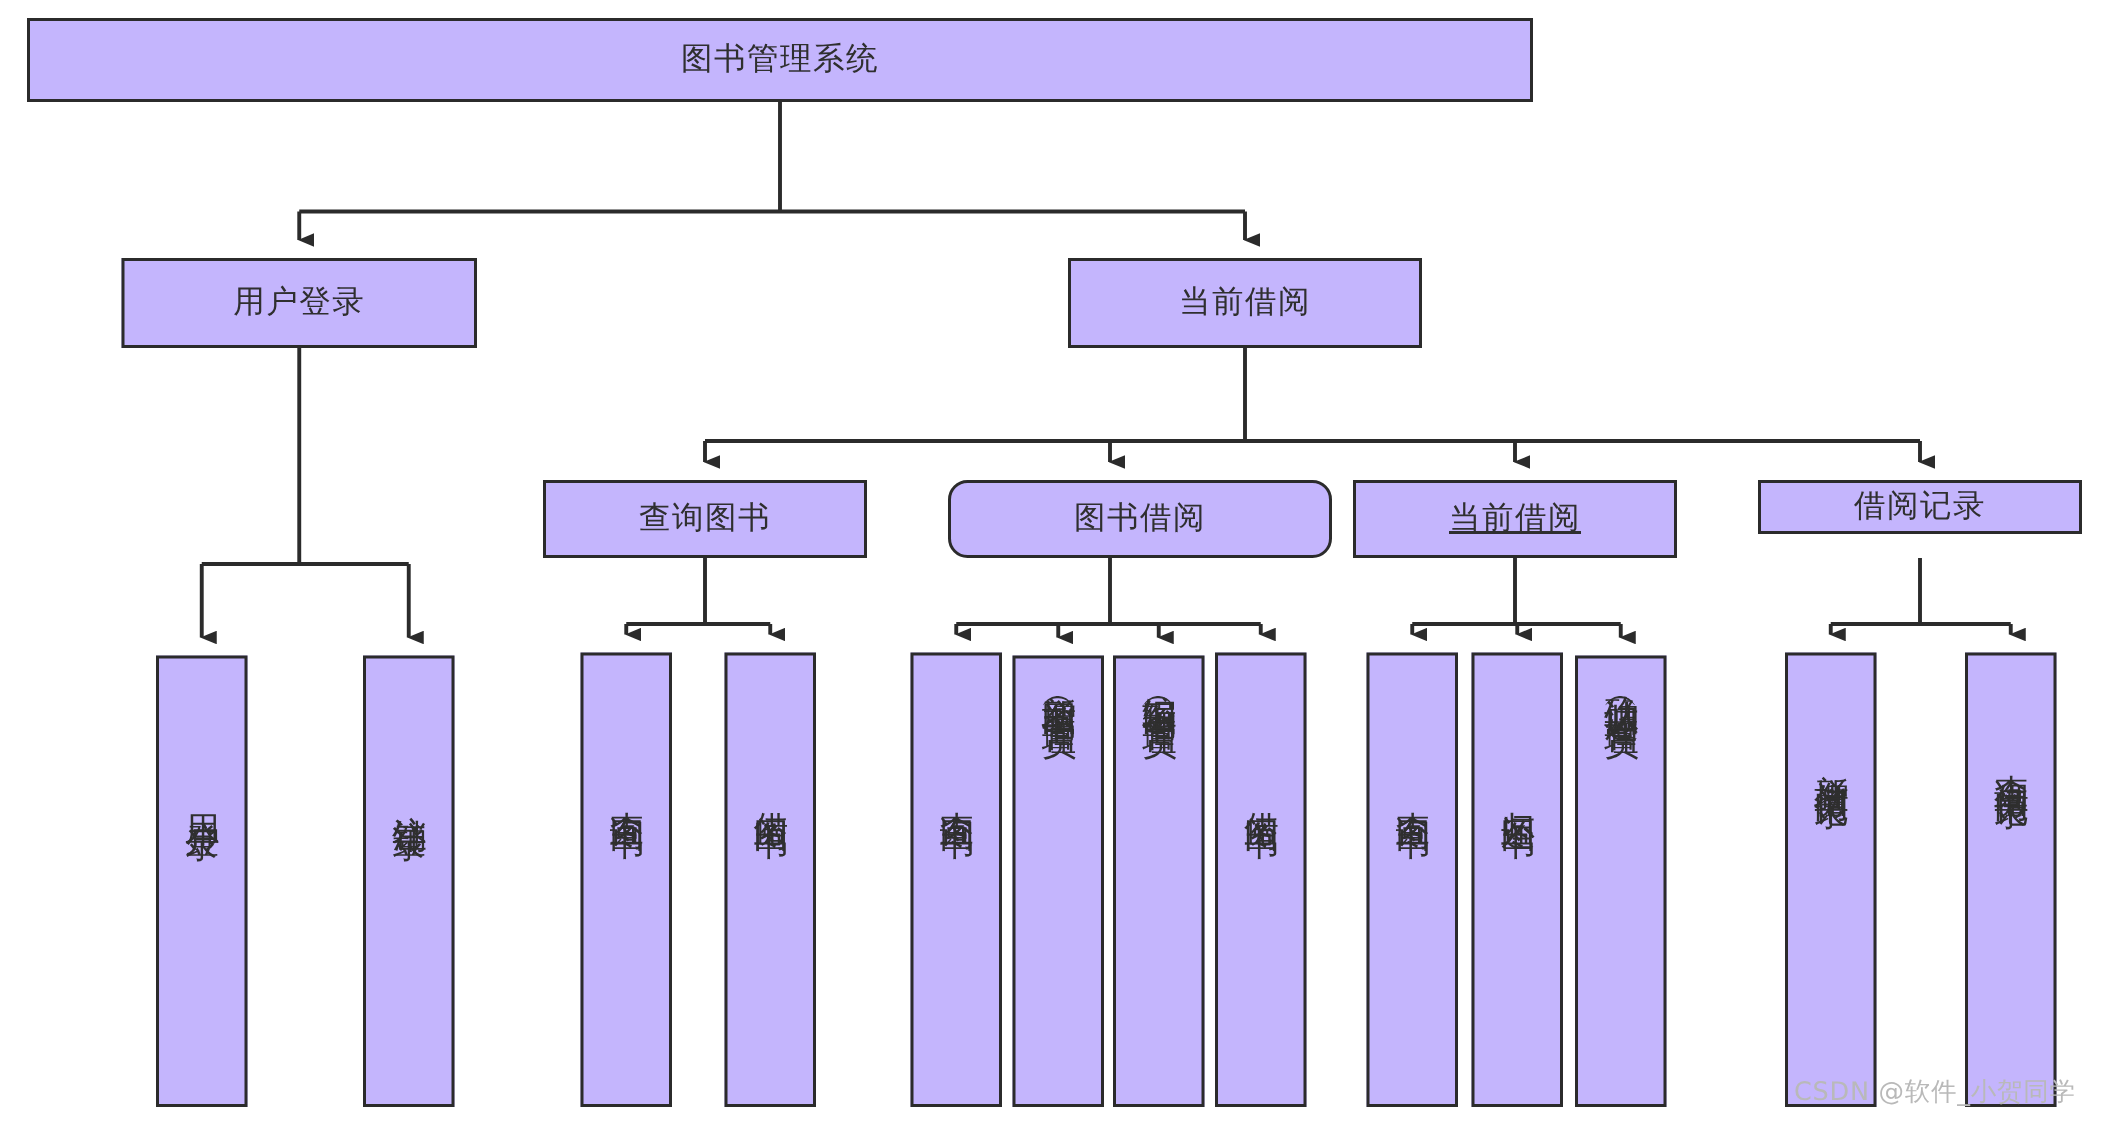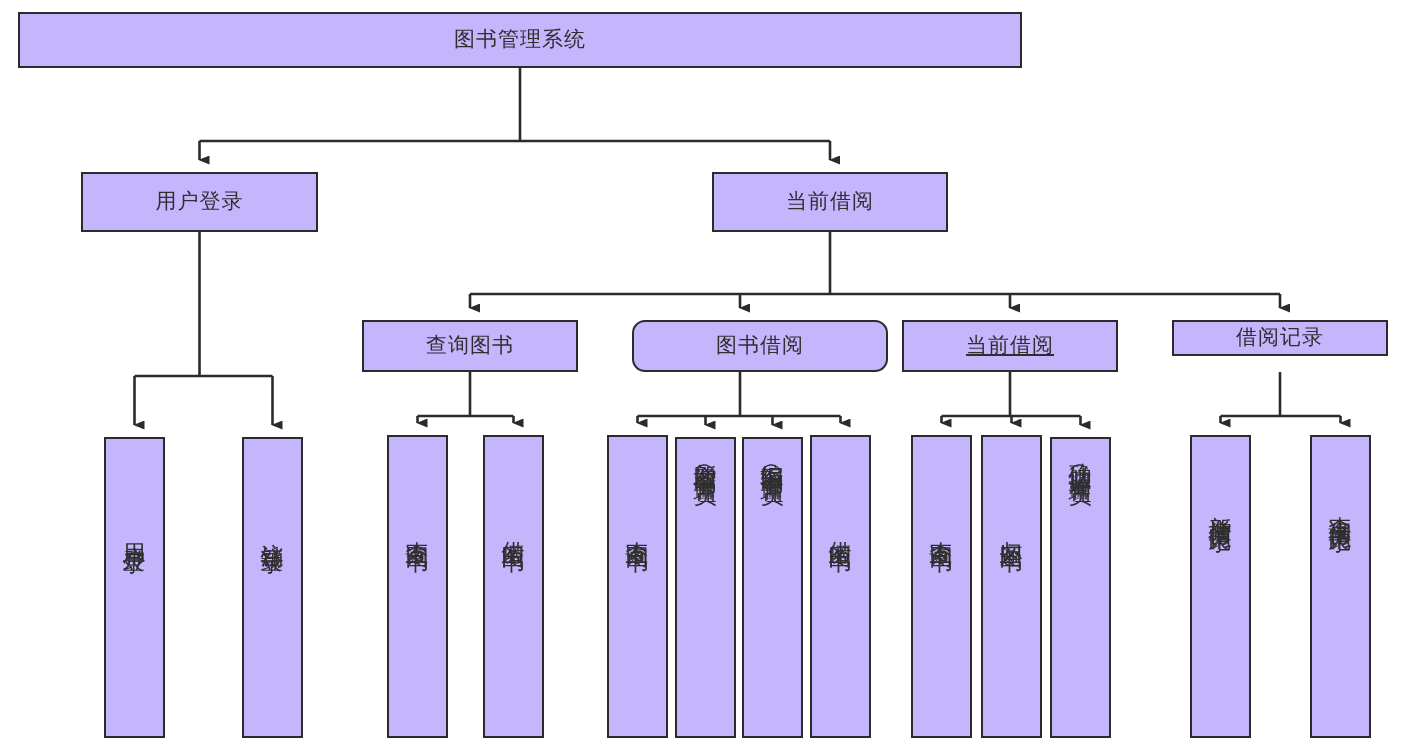--- a/index.html
+++ b/index.html
@@ -177,14 +177,15 @@
         <span class="label">确认归还（管理员）</span>
       </div>
       <div class="node vert midlow" style="left: 1190px; top: 435px; width: 61px; height: 303px;">
         <span class="label">新增借阅记录</span>
       </div>
       <div class="node vert midlow" style="left: 1310px; top: 435px; width: 61px; height: 303px;">
         <span class="label">查询借阅记录</span>
       </div>
     </div>
 
+  <div class="watermark" style="left:1196px; top:716px;">CSDN @软件_小贺同学</div>
 
 </div>
 
 </body></html>

